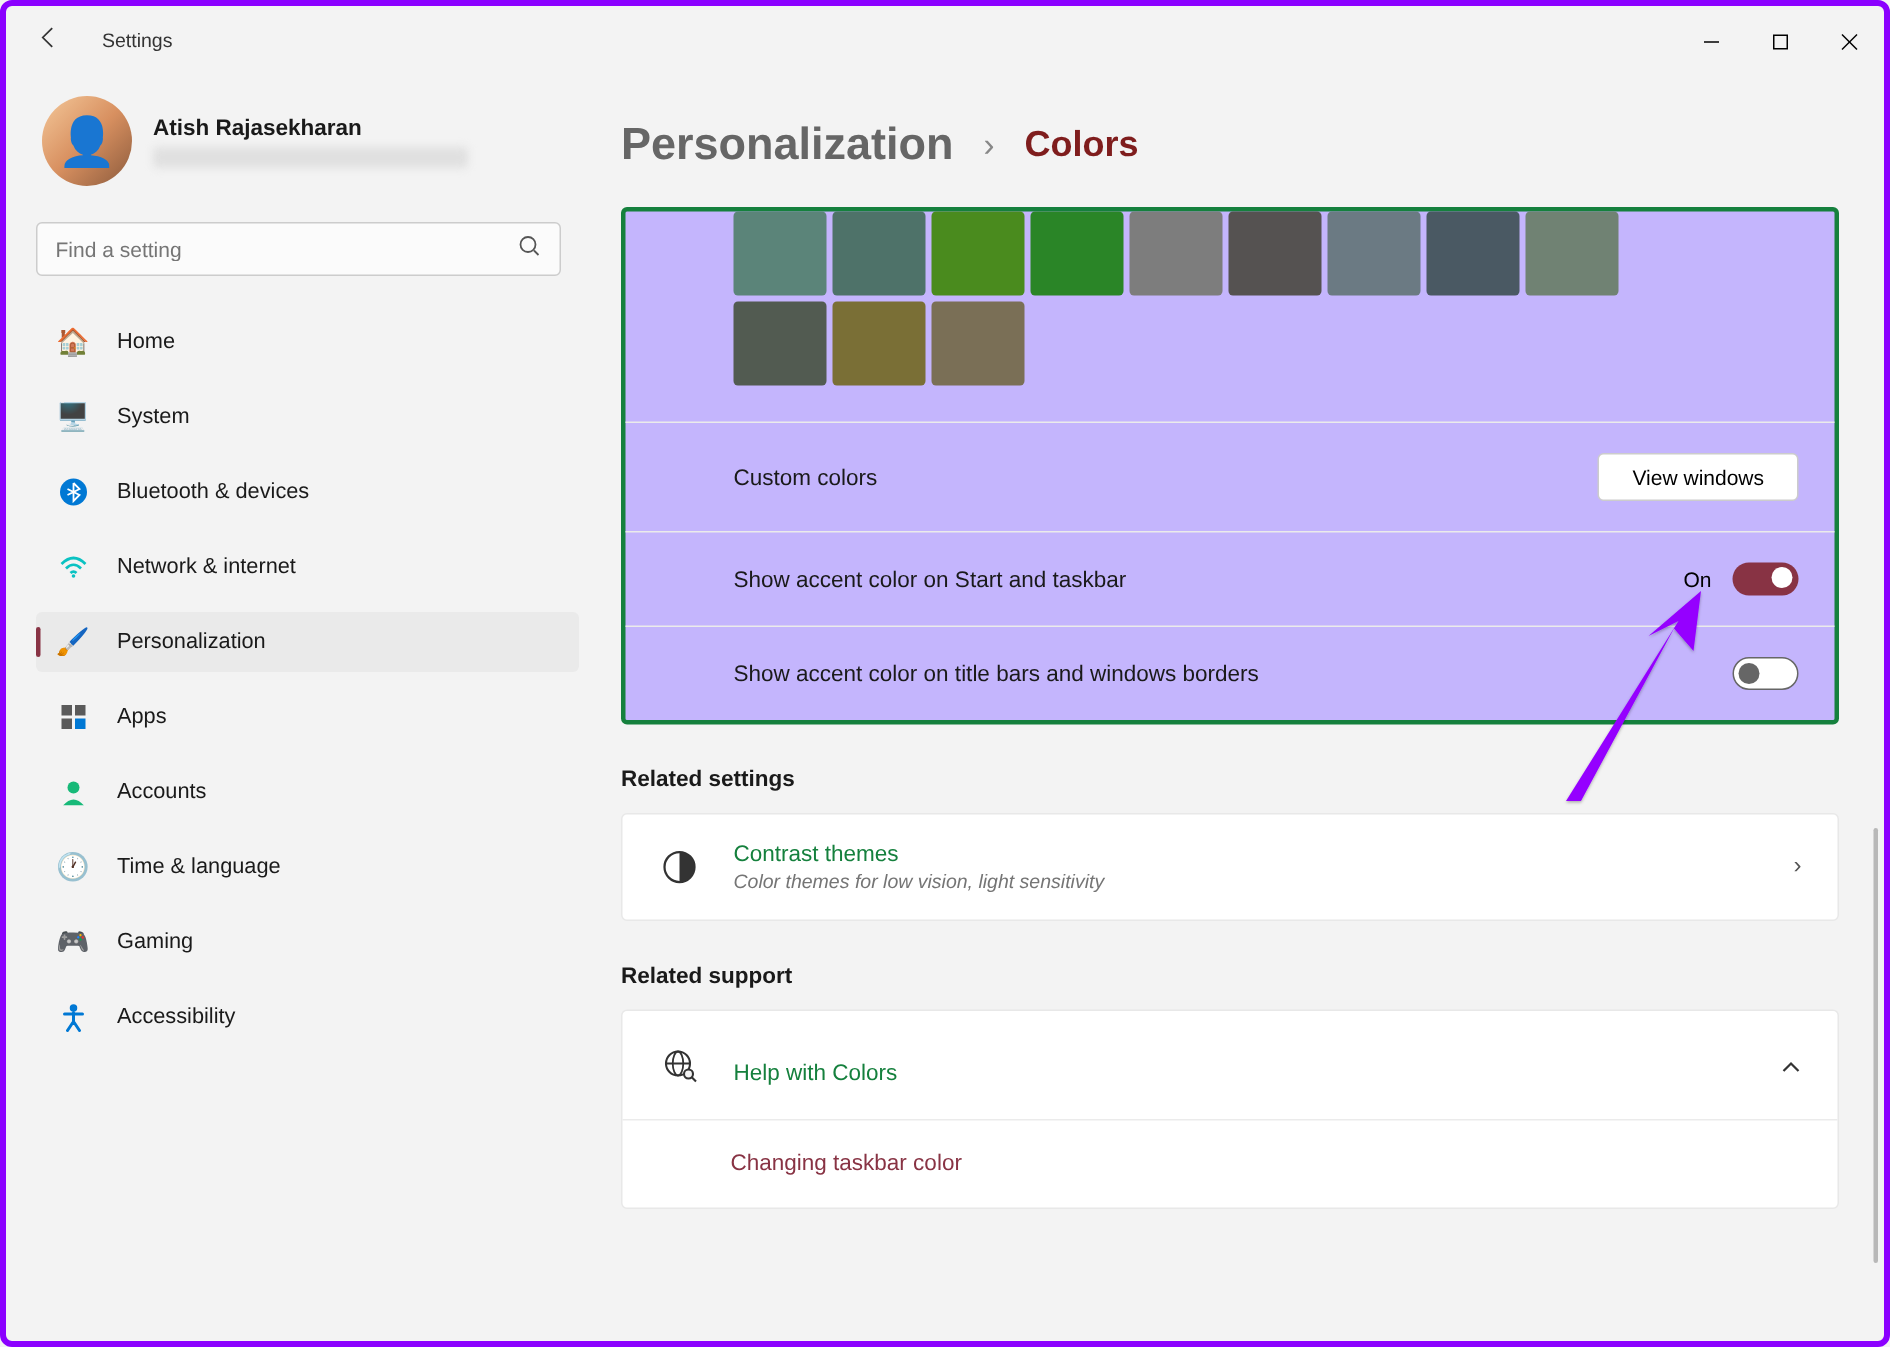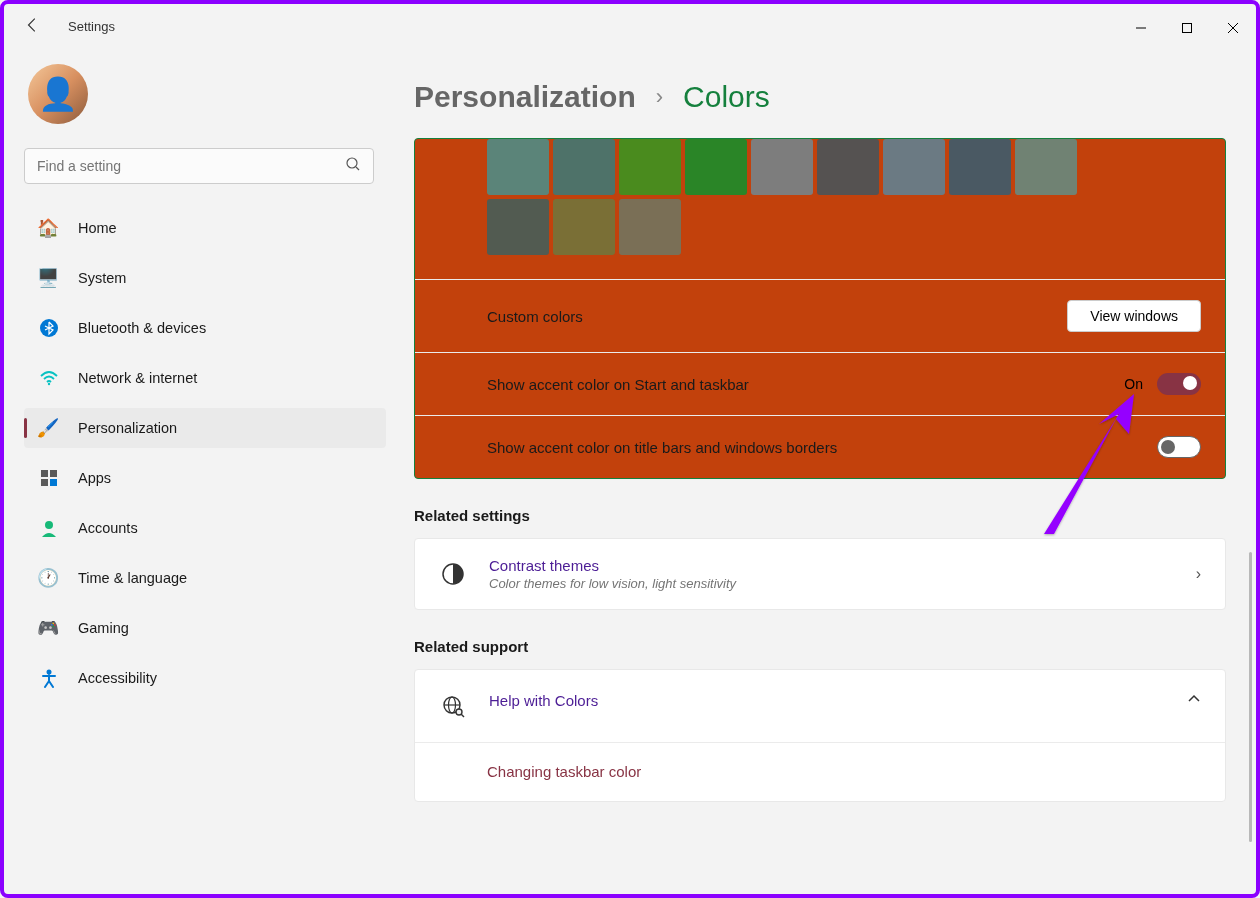--- a/index.html
+++ b/index.html
@@ -20,45 +20,45 @@
 .search-box input { flex: 1; border: none; background: transparent; font-size: 14px; color: #666; outline: none; }
 .nav-list { list-style: none; }
 .nav-item { display: flex; align-items: center; gap: 18px; height: 40px; padding: 0 14px; margin-bottom: 10px; border-radius: 4px; cursor: pointer; font-size: 14.5px; color: #1a1a1a; }
 .nav-item.active { background: #eaeaea; position: relative; }
 .nav-item.active::before { content: ''; position: absolute; left: 0; top: 10px; bottom: 10px; width: 3px; background: #883344; border-radius: 2px; }
 .nav-icon { width: 22px; height: 22px; display: flex; align-items: center; justify-content: center; font-size: 18px; }
 .main { flex: 1; padding: 28px 30px 0 20px; overflow-y: auto; }
 .breadcrumb { display: flex; align-items: center; gap: 20px; margin-bottom: 24px; }
 .bc-parent { font-size: 30px; font-weight: 600; color: #666; cursor: pointer; }
 .bc-sep { font-size: 22px; color: #888; }
-.bc-current { font-size: 30px; font-weight: 400; color: #15803d; }
-.card { background: #c2410c; border-radius: 4px; border: 1px solid #15803d; margin-bottom: 8px; }
+.bc-current { font-size: 24px; font-weight: 700; color: #7f1d1d; }
+.card { background: #c4b5fd; border-radius: 4px; border: 3px solid #15803d; margin-bottom: 8px; }
 .swatch-section { padding: 0 24px 24px 72px; }
 .swatch-grid { display: flex; flex-wrap: wrap; gap: 4px; max-width: 600px; }
 .swatch { width: 62px; height: 56px; border-radius: 3px; cursor: pointer; }
 .row { display: flex; align-items: center; justify-content: space-between; padding: 20px 24px 20px 72px; border-top: 1px solid #ebebeb; }
 .row-label { font-size: 15px; color: #1a1a1a; }
 .view-btn { padding: 7px 22px; border: 1px solid #ccc; border-radius: 4px; background: #fff; font-size: 14px; cursor: pointer; }
 .toggle-wrap { display: flex; align-items: center; gap: 14px; }
 .toggle-state { font-size: 14px; }
 .toggle { width: 44px; height: 22px; border-radius: 11px; position: relative; cursor: pointer; }
 .toggle.on { background: #883344; }
 .toggle.off { background: #fff; border: 1px solid #666; }
 .toggle-knob { width: 14px; height: 14px; border-radius: 50%; position: absolute; top: 3px; }
 .toggle.on .toggle-knob { right: 4px; background: #fff; }
 .toggle.off .toggle-knob { left: 3px; background: #666; }
 .section-title { font-size: 15px; font-weight: 600; margin: 28px 0 14px 0; color: #1a1a1a; }
 .link-card { background: #fff; border-radius: 4px; border: 1px solid #e8e8e8; display: flex; align-items: center; padding: 18px 24px; cursor: pointer; }
 .link-icon { width: 28px; height: 28px; margin-right: 22px; display:flex; align-items:center; justify-content:center; }
 .link-text { flex: 1; }
-.link-title { font-size: 15px; color: #4c1d95; }
+.link-title { font-size: 15px; color: #15803d; }
 .link-sub { font-size: 13px; color: #757575; margin-top: 2px; font-style: italic; }
 .chev { font-size: 16px; color: #555; }
 .help-card { background: #fff; border-radius: 4px; border: 1px solid #e8e8e8; }
-.help-header { display: flex; align-items: flex-start; padding: 22px 24px; cursor: pointer; }
+.help-header { display: flex; align-items: flex-end; padding: 22px 24px; cursor: pointer; }
 .help-body { border-top: 1px solid #ebebeb; padding: 20px 24px 20px 72px; }
 .help-link { font-size: 15px; color: #883344; cursor: pointer; }
 .arrow-overlay { position: absolute; left: 1020px; top: 380px; pointer-events: none; }
 .scrollbar { position: absolute; right: 4px; top: 548px; width: 3px; height: 290px; background: #b8b8b8; border-radius: 2px; }
 </style>
 </head>
 <body>
 
 <div class="titlebar">
   <div class="titlebar-left">
@@ -86,20 +86,24 @@
           <line x1="11" y1="1" x2="1" y2="11" stroke="#000"></line>
         </svg>
       </div>
   </div>
 </div>
 
 <div class="container">
   <aside class="sidebar">
     <div class="user-section">
       <div class="avatar">👤</div>
+      <div>
+        <div class="user-name">Atish Rajasekharan</div>
+        <div class="user-email"></div>
+      </div>
     </div>
     <div class="search-box">
       <input placeholder="Find a setting" style="">
       <span><svg width="16" height="16" viewBox="0 0 16 16">
             <circle cx="7" cy="7" r="5" stroke="#555" fill="none" stroke-width="1.2"></circle>
             <line x1="11" y1="11" x2="14" y2="14" stroke="#555" stroke-width="1.2"></line>
           </svg></span>
     </div>
     <ul class="nav-list">
       <li class="nav-item">

